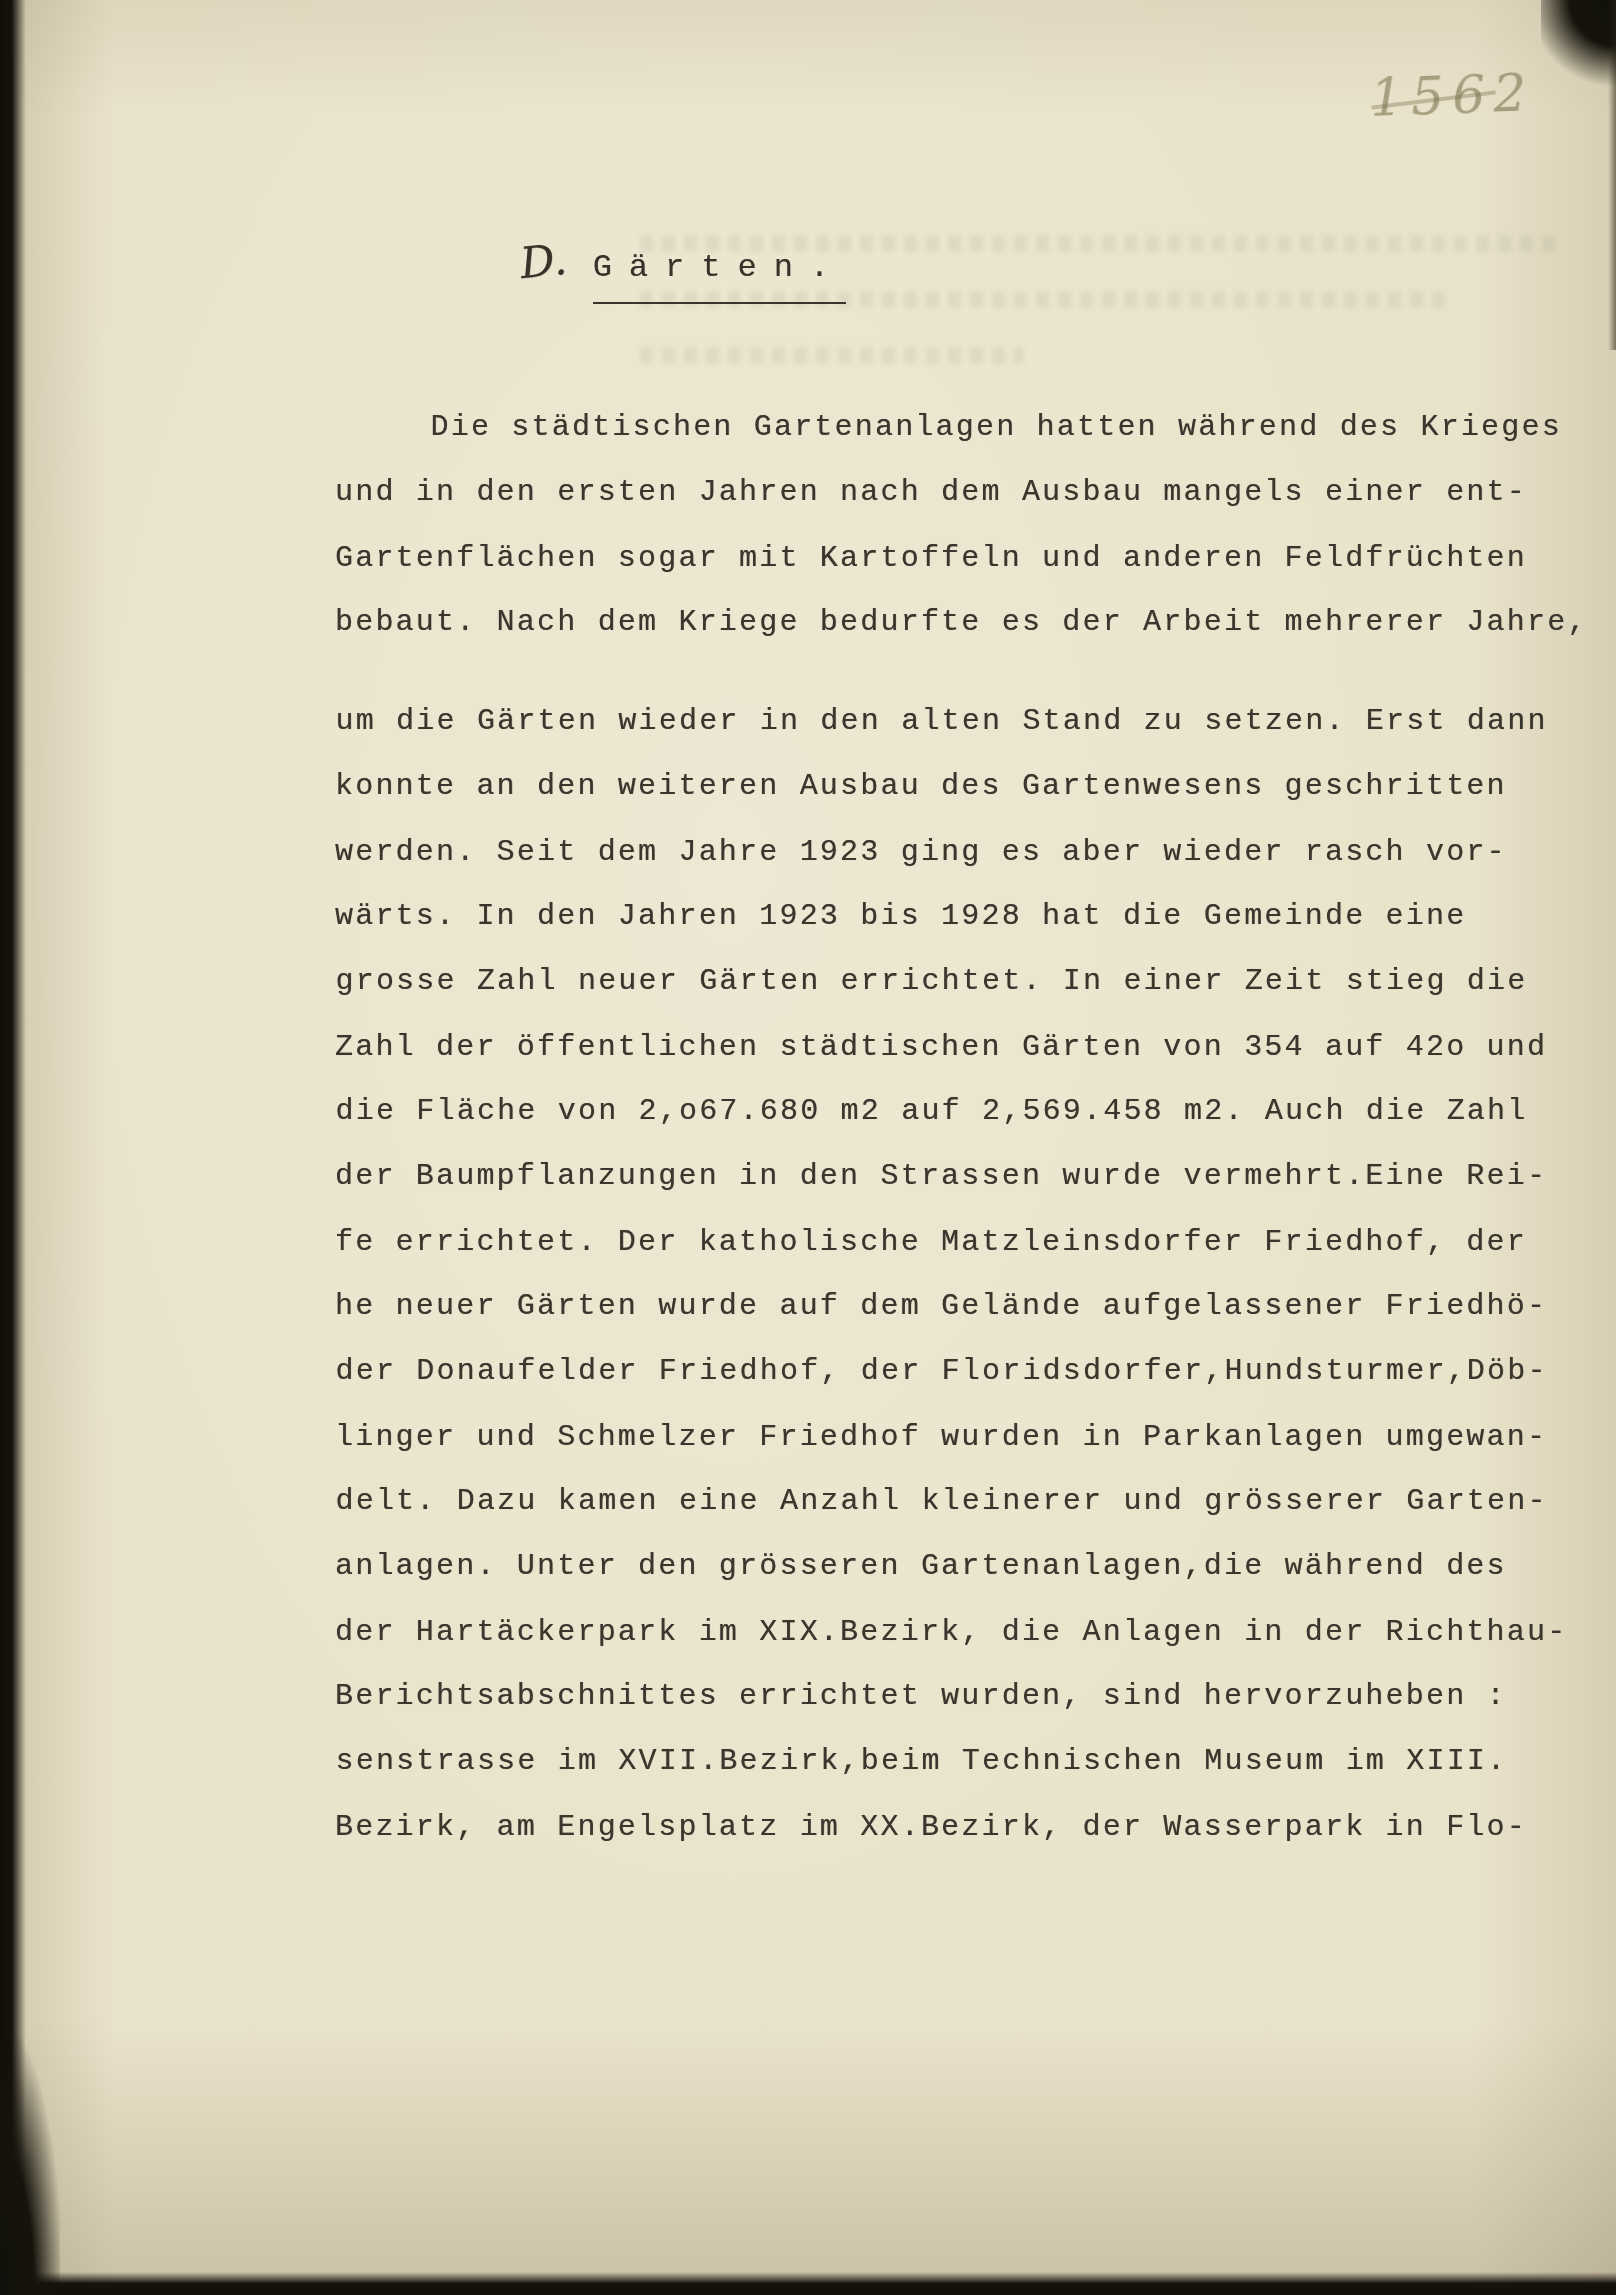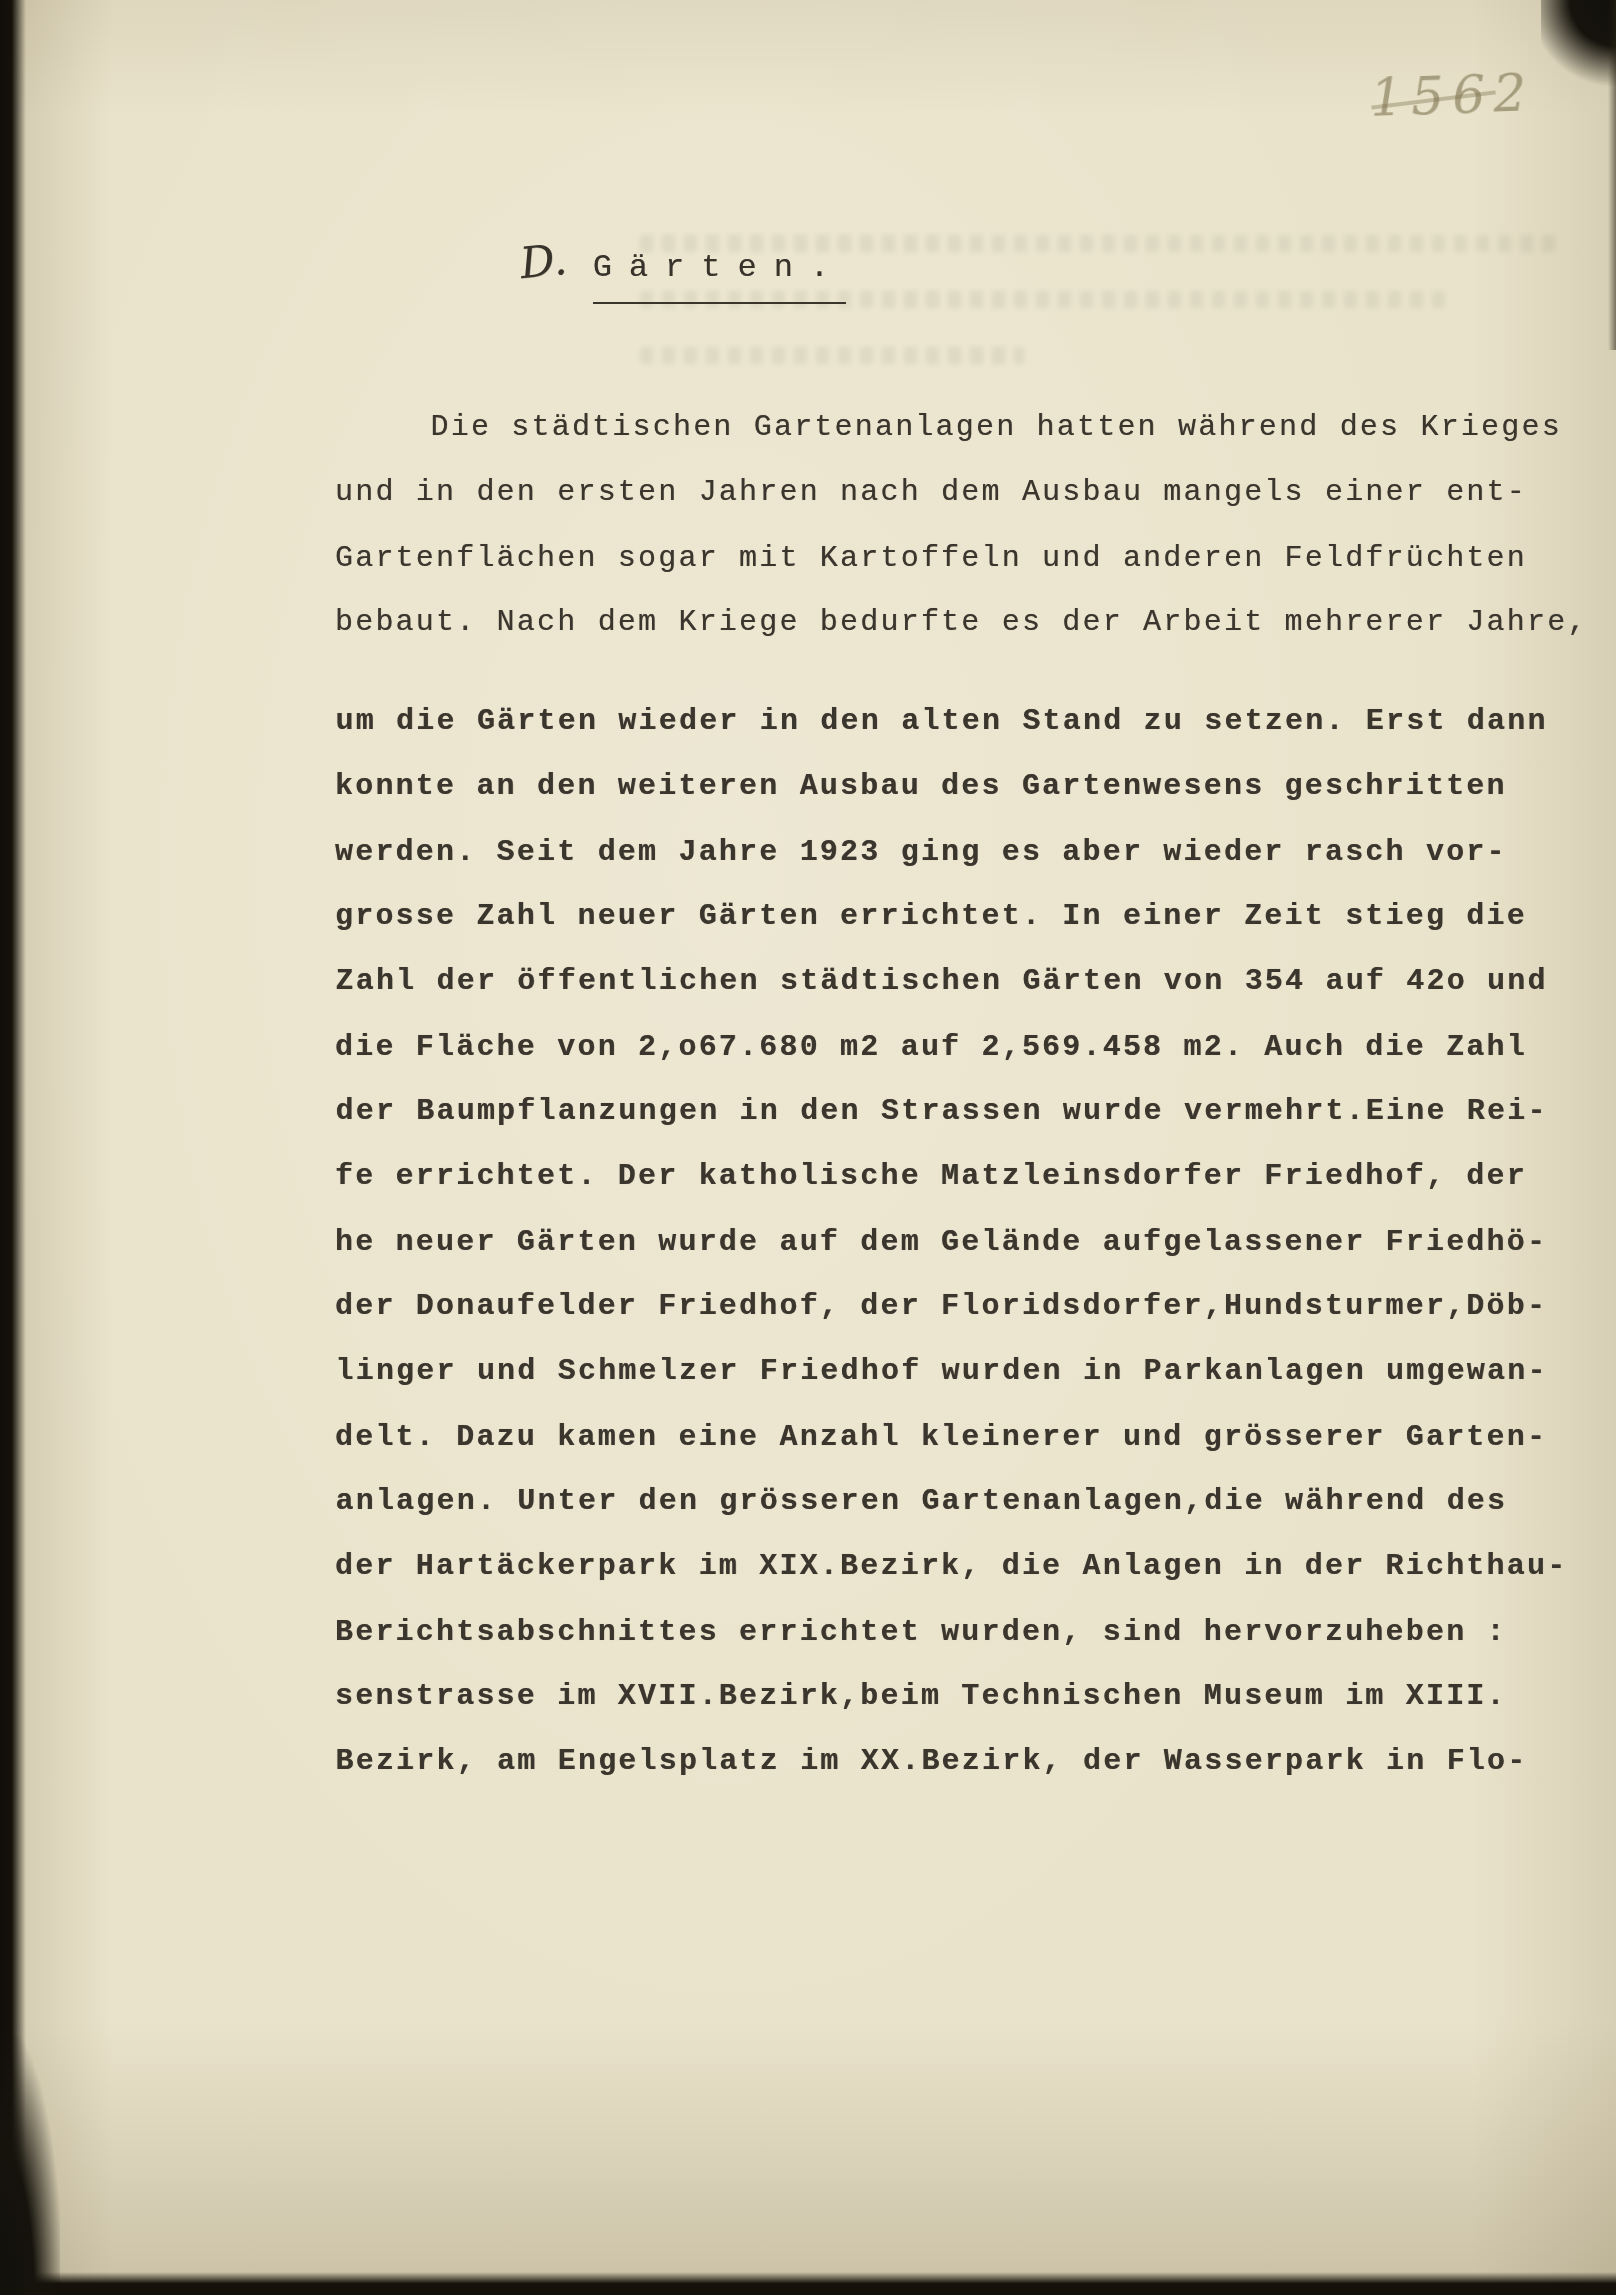--- a/index.html
+++ b/index.html
@@ -125,21 +125,21 @@
   .body-text {
     position: absolute;
     left: 327px; top: 387px;
     width: 1280px;
     color: #3a352d;
     font-size: 30px;
     letter-spacing: 2.2px;
     text-shadow: 0.3px 0.3px 0 rgba(45,40,33,0.38), 0 0 1px rgba(60,52,42,0.22);
   }
   .paragraph { margin: 8px; }
-  .paragraph + .paragraph { margin-top: 34px; font-weight: bold; }
+  .paragraph + .paragraph { margin-top: 34px; }
   .text-line {
     height: 65px;
     line-height: 65px;
     white-space: pre;
   }
   .text-line.indent { padding-left: 95px; }
   
   .text-line:nth-child(odd)  { transform: translateX(0.5px); }
   .text-line:nth-child(3n)   { transform: translateY(0.5px); }
 </style>
@@ -172,20 +172,21 @@
   <div class="paragraph">
     <div class="text-line indent">Die städtischen Gartenanlagen hatten während des Krieges</div>
     <div class="text-line">und in den ersten Jahren nach dem Ausbau mangels einer ent-</div>
     <div class="text-line">Gartenflächen sogar mit Kartoffeln und anderen Feldfrüchten</div>
     <div class="text-line">bebaut. Nach dem Kriege bedurfte es der Arbeit mehrerer Jahre,</div>
   </div>
   <div class="paragraph">
     <div class="text-line">um die Gärten wieder in den alten Stand zu setzen. Erst dann</div>
     <div class="text-line">konnte an den weiteren Ausbau des Gartenwesens geschritten</div>
     <div class="text-line">werden. Seit dem Jahre 1923 ging es aber wieder rasch vor-</div>
+    <div class="text-line">wärts. In den Jahren 1923 bis 1928 hat die Gemeinde eine</div>
     <div class="text-line">grosse Zahl neuer Gärten errichtet. In einer Zeit stieg die</div>
     <div class="text-line">Zahl der öffentlichen städtischen Gärten von 354 auf 42o und</div>
     <div class="text-line">die Fläche von 2,o67.680 m2 auf 2,569.458 m2. Auch die Zahl</div>
     <div class="text-line">der Baumpflanzungen in den Strassen wurde vermehrt.Eine Rei-</div>
     <div class="text-line">fe errichtet. Der katholische Matzleinsdorfer Friedhof, der</div>
     <div class="text-line">he neuer Gärten wurde auf dem Gelände aufgelassener Friedhö-</div>
     <div class="text-line">der Donaufelder Friedhof, der Floridsdorfer,Hundsturmer,Döb-</div>
     <div class="text-line">linger und Schmelzer Friedhof wurden in Parkanlagen umgewan-</div>
     <div class="text-line">delt. Dazu kamen eine Anzahl kleinerer und grösserer Garten-</div>
     <div class="text-line">anlagen. Unter den grösseren Gartenanlagen,die während des</div>

